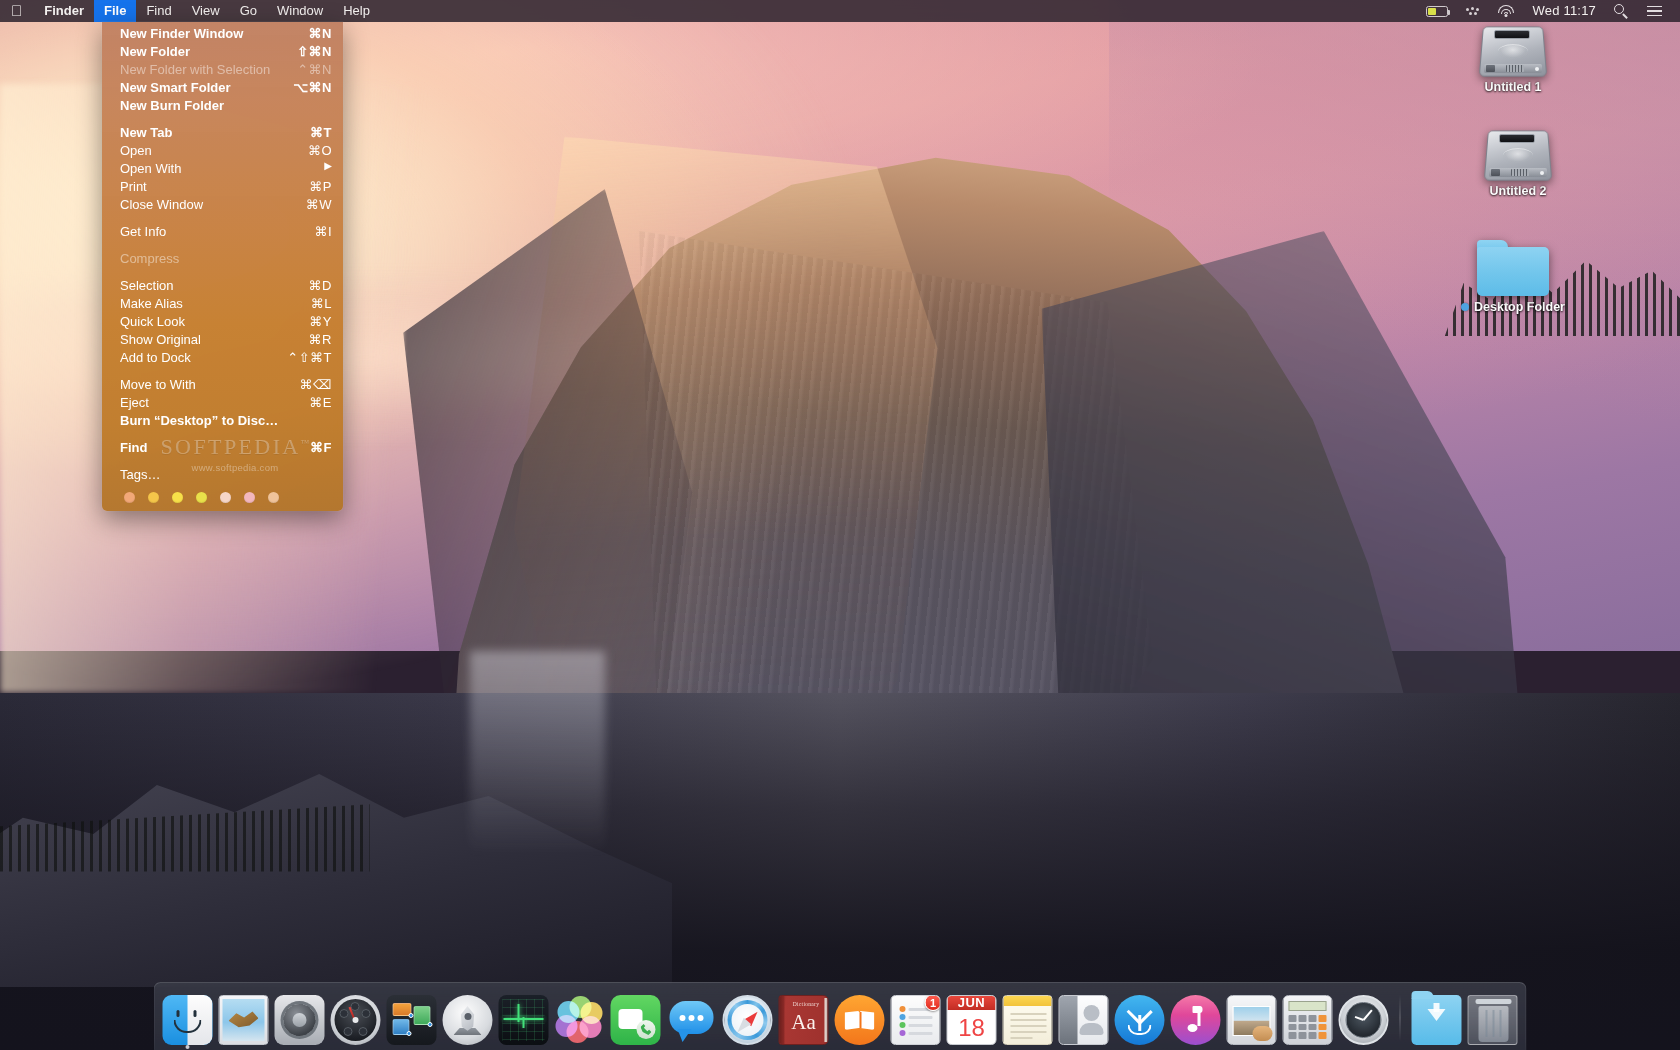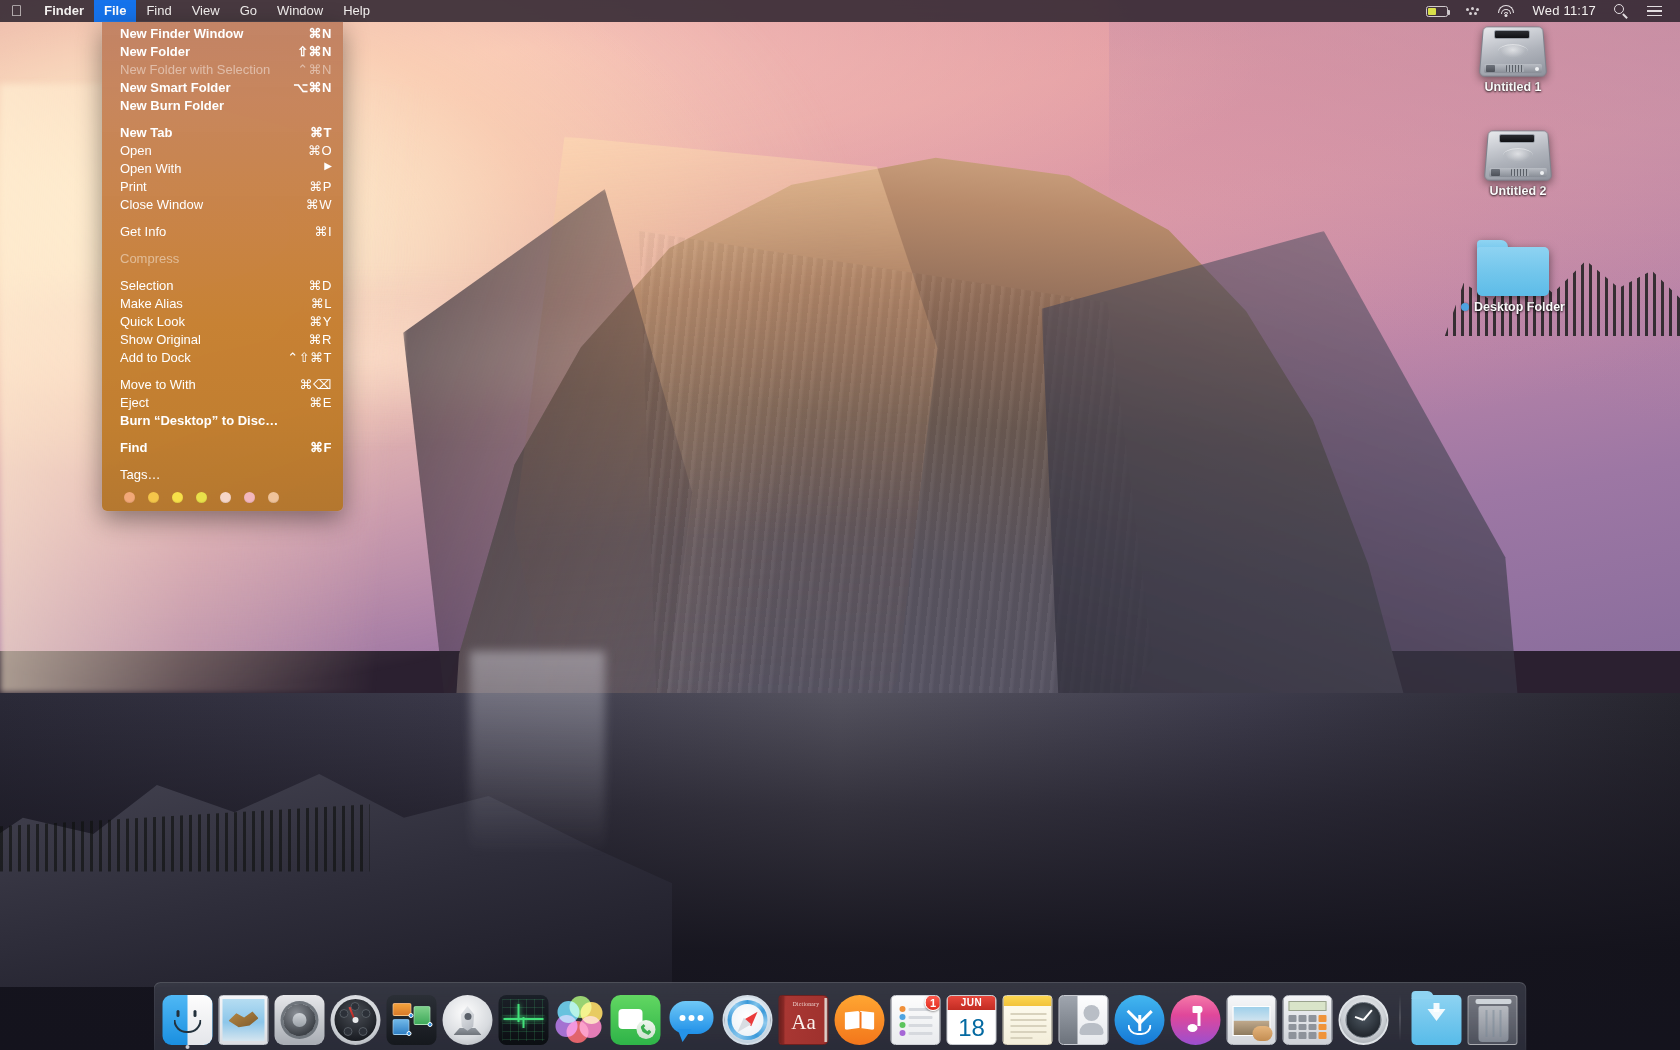--- a/index.html
+++ b/index.html
@@ -396,22 +396,22 @@
   .ic-reminders { background:linear-gradient(180deg,#fdfdfd,#e9ebee); border-radius:5px; border:1px solid #cfd2d7; overflow:hidden; }
   .ic-reminders .line { position:absolute; left:17px; width:24px; height:2.5px; background:#d6d9de; border-radius:1px; }
   .ic-reminders .dot { position:absolute; left:8px; width:6px; height:6px; border-radius:50%; }
   .ic-reminders .r1 .line,.ic-reminders .r1 .dot{ top:10px; }
   .ic-reminders .r1 .line { top:12px; }
   .ic-reminders .r2 .line { top:20px; } .ic-reminders .r2 .dot { top:18px; }
   .ic-reminders .r3 .line { top:28px; } .ic-reminders .r3 .dot { top:26px; }
   .ic-reminders .r4 .line { top:36px; } .ic-reminders .r4 .dot { top:34px; }
 
   .ic-cal { background:#fff; border-radius:5px; overflow:hidden; border:1px solid #c9ccd1; }
-  .ic-cal .top { position:absolute; left:0; top:0; width:100%; height:14px; background:linear-gradient(180deg,#e8473c,#c22c23); color:#fff; font-size:10px; font-weight:bold; text-align:center; line-height:14px; letter-spacing:0.5px; }
-  .ic-cal .day { position:absolute; left:0; top:14px; width:100%; height:36px; color:#0369a1; font-size:24px; text-align:center; line-height:36px; }
+  .ic-cal .top { position:absolute; left:0; top:0; width:100%; height:14px; background:linear-gradient(180deg,#e8473c,#c22c23); color:#fff; font-size:13px; font-weight:bold; text-align:center; line-height:14px; letter-spacing:0.5px; }
+  .ic-cal .day { position:absolute; left:0; top:14px; width:100%; height:36px; color:#ef4444; font-size:24px; text-align:center; line-height:36px; }
 
   .ic-notes { background:linear-gradient(180deg,#fffdf2,#f3eeda); border-radius:4px; border:1px solid #d9d3bd; overflow:hidden; }
   .ic-notes .hdr { position:absolute; left:0; top:0; width:100%; height:10px; background:linear-gradient(180deg,#fcd751,#f2c33b); }
   .ic-notes i { position:absolute; left:7px; width:36px; height:1.6px; background:#d8d2bd; }
   .ic-notes i:nth-child(2){ top:17px; } .ic-notes i:nth-child(3){ top:23px; }
   .ic-notes i:nth-child(4){ top:29px; } .ic-notes i:nth-child(5){ top:35px; } .ic-notes i:nth-child(6){ top:41px; width:22px; }
 
   .ic-contacts { background:linear-gradient(180deg,#fdfdfe,#e6e8ec); border-radius:5px; border:1px solid #c7cad0; overflow:hidden; }
   .ic-contacts .lft { position:absolute; left:0; top:0; bottom:0; width:18px; background:linear-gradient(180deg,#9fa5ae,#6d737c); }
   .ic-contacts .av { position:absolute; left:24px; top:9px; width:16px; height:16px; border-radius:50%; background:#b9bec6; }
@@ -522,20 +522,24 @@
           <i></i>
           <i></i>
           <i></i>
         </span>
     </div>
   </div>
 </div>
 
 <div id="file-menu">
 
+  <div class="watermark">
+    <div class="wm-title">SOFTPEDIA<sup>™</sup></div>
+    <div class="wm-url">www.softpedia.com</div>
+  </div>
 
   <div class="menu-row bold">
     <span class="lbl">New Finder Window</span>
     <span class="sc">⌘N</span>
   </div>
   <div class="menu-row bold">
     <span class="lbl">New Folder</span>
     <span class="sc">⇧⌘N</span>
   </div>
   <div class="menu-row disabled">

